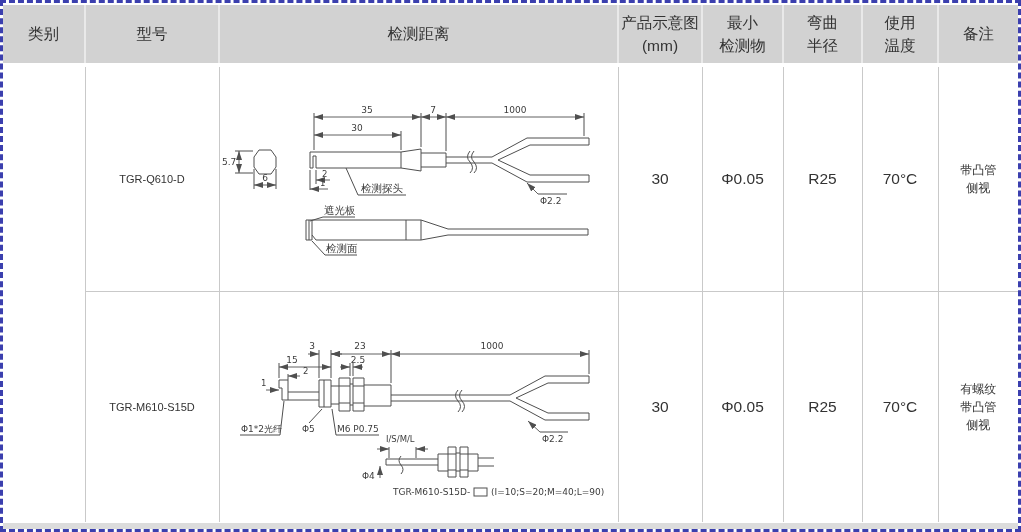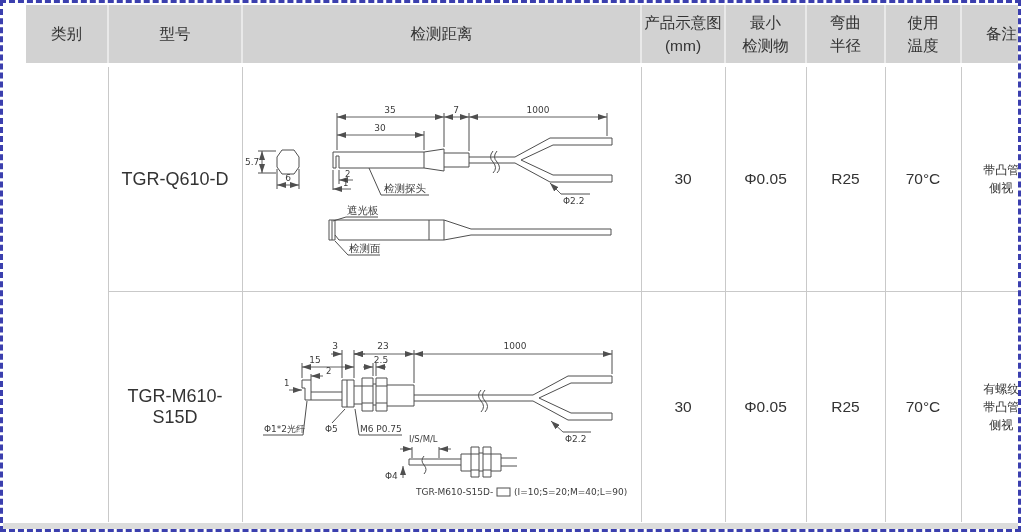--- a/index.html
+++ b/index.html
@@ -1,40 +1,39 @@
 <!DOCTYPE html>
 <html><head>
 <meta charset="utf-8">
 <style>
   html,body { margin:0; padding:0; background:#ffffff; }
   .frame {
     position:relative; width:1021px; height:532px; box-sizing:border-box;
     border:3px dashed #3b3fae; background:#fff; overflow:hidden;
     font-family:"Liberation Sans","DejaVu Sans",sans-serif;
-    padding-left:23px;
   }
   table { border-collapse:collapse; table-layout:fixed; width:1015px; margin-top:2px; }
   th {
     background:#d2d2d2; font-weight:normal; font-size:15.5px; color:#333;
     height:58px; border-left:2px solid #e9e9e9; padding:0;
   }
   th:first-child { border-left:none; }
   thead tr { border-bottom:4px solid #ffffff; }
   td {
     border:1px solid #c9c9c9; background:#fff; text-align:center; vertical-align:middle;
     font-size:15.5px; color:#333; padding:0;
   }
   tbody tr.r1 { height:225px; }
   tbody tr.r2 { height:230px; }
   tbody tr.r1 td { border-top:none; }
   tbody tr.r2 td { border-bottom:none; }
   td.last  { border-right:none; }
   td.cat   { border-left:none; border-bottom:none; border-top:none; }
   .pre { white-space:pre-line; line-height:1.5; }
-  .model  { font-size:18px;margin-left:11px; }
+  .model  { font-size:11px;margin-left:11px; }
   .remark { font-size:12px; }
   td.diagcell { padding:0; }
   svg { display:block; margin:0 auto; }
   svg text { font-family:"DejaVu Sans","Liberation Sans",sans-serif; fill:#3c3c3c; }
   .t9 { font-size:9px; } .t8 { font-size:8.5px; } .tc { font-size:10.5px; }
   .mid { text-anchor:middle; }
   .ln { fill:none; stroke:#4f4f4f; stroke-width:1; }
   .dm { fill:none; stroke:#4f4f4f; stroke-width:0.9; }
   .strip { position:absolute; left:0; right:0; bottom:0; height:6px; background:#dcdcdc; }
 </style>

